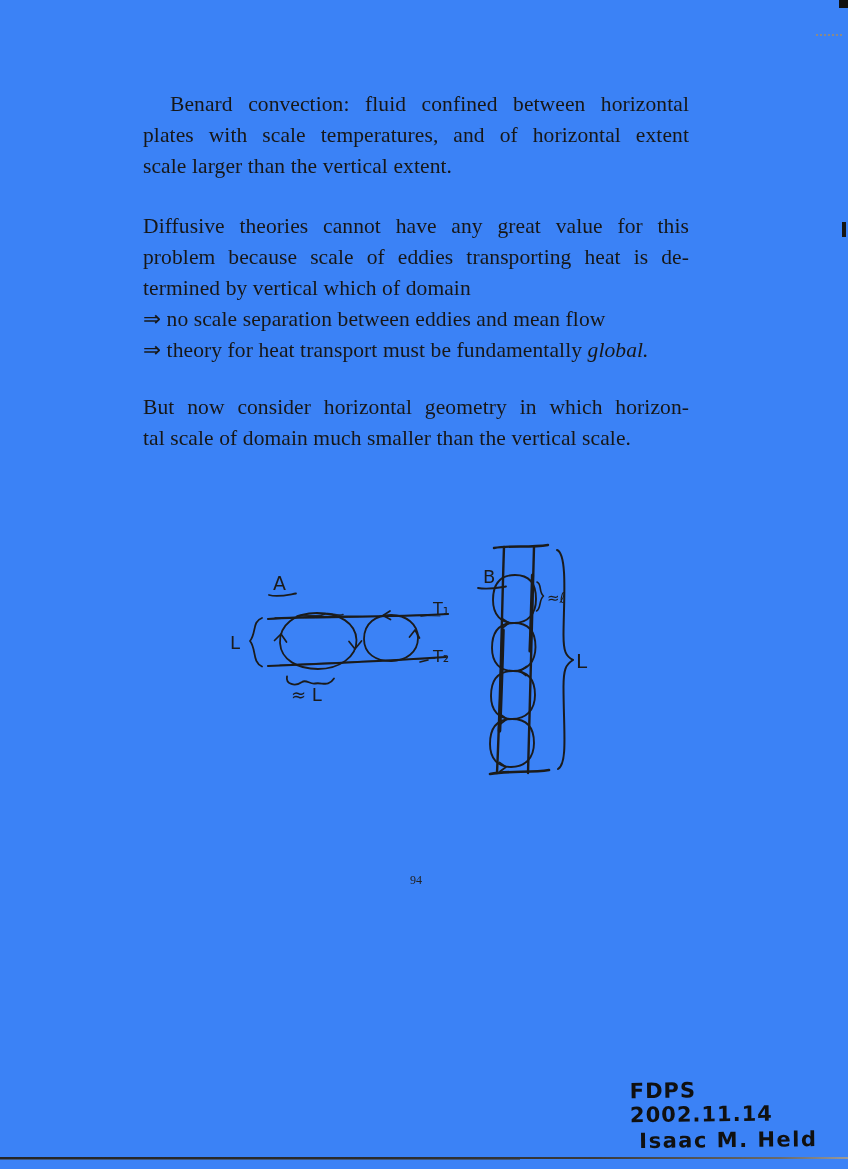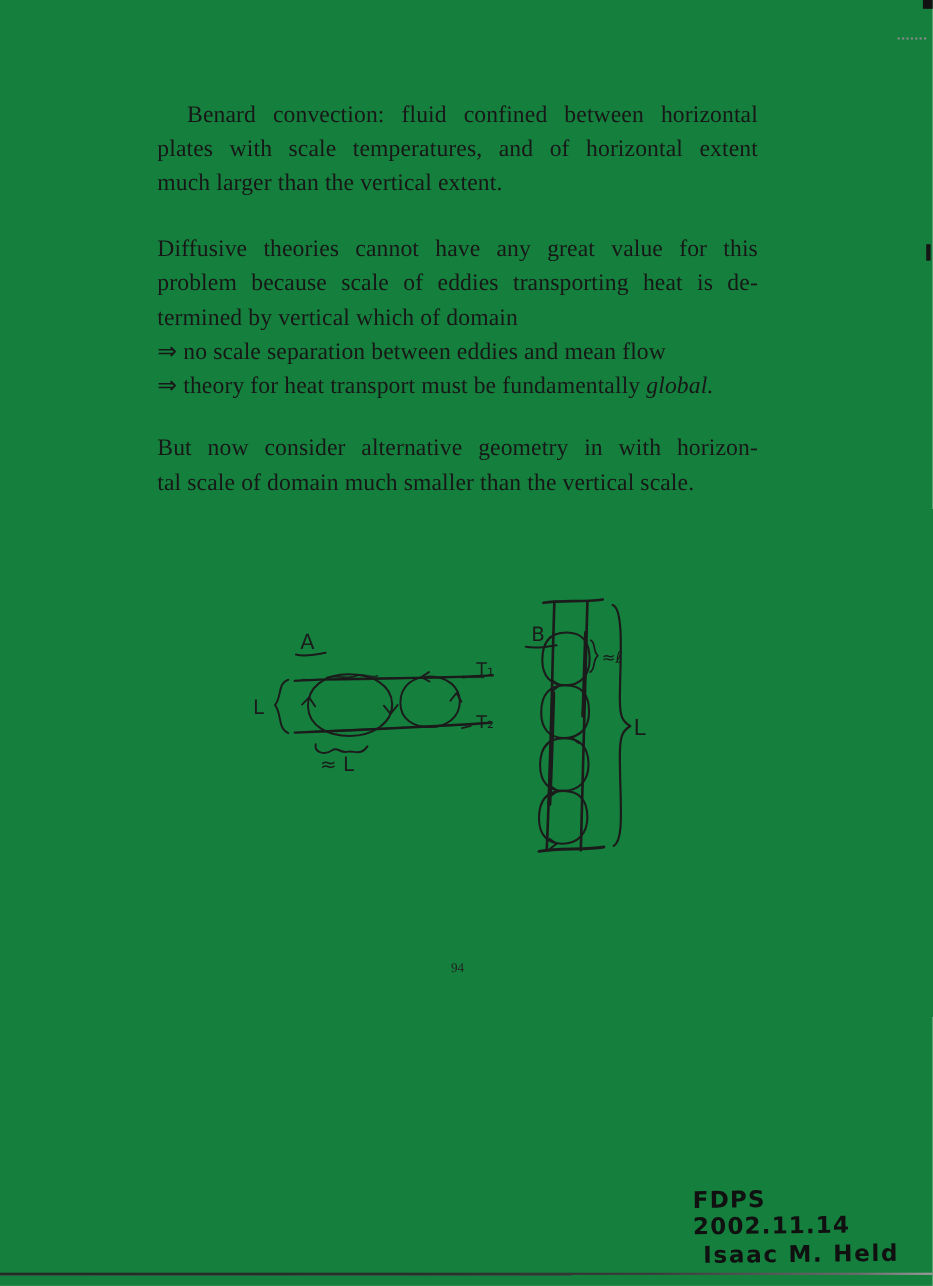--- a/index.html
+++ b/index.html
@@ -3,21 +3,21 @@
 <meta charset="utf-8">
 <style>
   html,body{margin:0;padding:0;}
   body{
     width:848px;height:1169px;overflow:hidden;
     background:#ffffff;
     font-family:"Liberation Serif", serif;
     color:#161616;
     position:relative;
   }
-  .page{position:relative;width:848px;height:1169px;background:#15803d;}
+  .page{position:relative;width:848px;height:1169px;background:#3b82f6;}
 
   
   .para{
     position:absolute;left:143px;width:546px;
     font-size:21.5px;color:#171717;
     letter-spacing:0.1px;
   }
   .para .line{line-height:30.8px;}
   .p2 .line{line-height:31px;}
   .jl{text-align:justify;text-align-last:justify;}
@@ -65,33 +65,33 @@
   .bottom-line2{left:0;top:1159px;width:520px;height:1px;background:#3c3c3c;opacity:.6;}
 </style>
 </head>
 <body>
 
 <div class="page">
 
   <div id="para1" class="para">
     <div class="line jl indent">Benard convection: fluid confined between horizontal</div>
     <div class="line jl">plates with scale temperatures, and of horizontal extent</div>
-    <div class="line ll">much larger than the vertical extent.</div>
+    <div class="line ll">scale larger than the vertical extent.</div>
   </div>
 
   <div id="para2" class="para p2">
     <div class="line jl">Diffusive theories cannot have any great value for this</div>
     <div class="line jl">problem because scale of eddies transporting heat is de-</div>
     <div class="line ll">termined by vertical which of domain</div>
     <div class="line ll">⇒ no scale separation between eddies and mean flow</div>
     <div class="line ll"><span>⇒ theory for heat transport must be fundamentally </span><span class="em">global.</span></div>
   </div>
 
   <div id="para3" class="para">
-    <div class="line jl">But now consider alternative geometry in with horizon-</div>
+    <div class="line jl">But now consider horizontal geometry in which horizon-</div>
     <div class="line ll">tal scale of domain much smaller than the vertical scale.</div>
   </div>
 
   <svg class="figure" width="385" height="260" viewBox="0 0 385 260">
 
     <text class="hand-label" x="48" y="55" font-size="19">A</text>
     <path d="M44,60 C53,62.5 62,60 71,58.5" stroke-width="1.8"></path>
 
     <path d="M43,84 C90,80.5 150,83 223,79" stroke-width="2.2"></path>
     <path d="M50,82.5 C100,85 170,79.5 215,81" stroke-width="1" opacity="0.75"></path>

